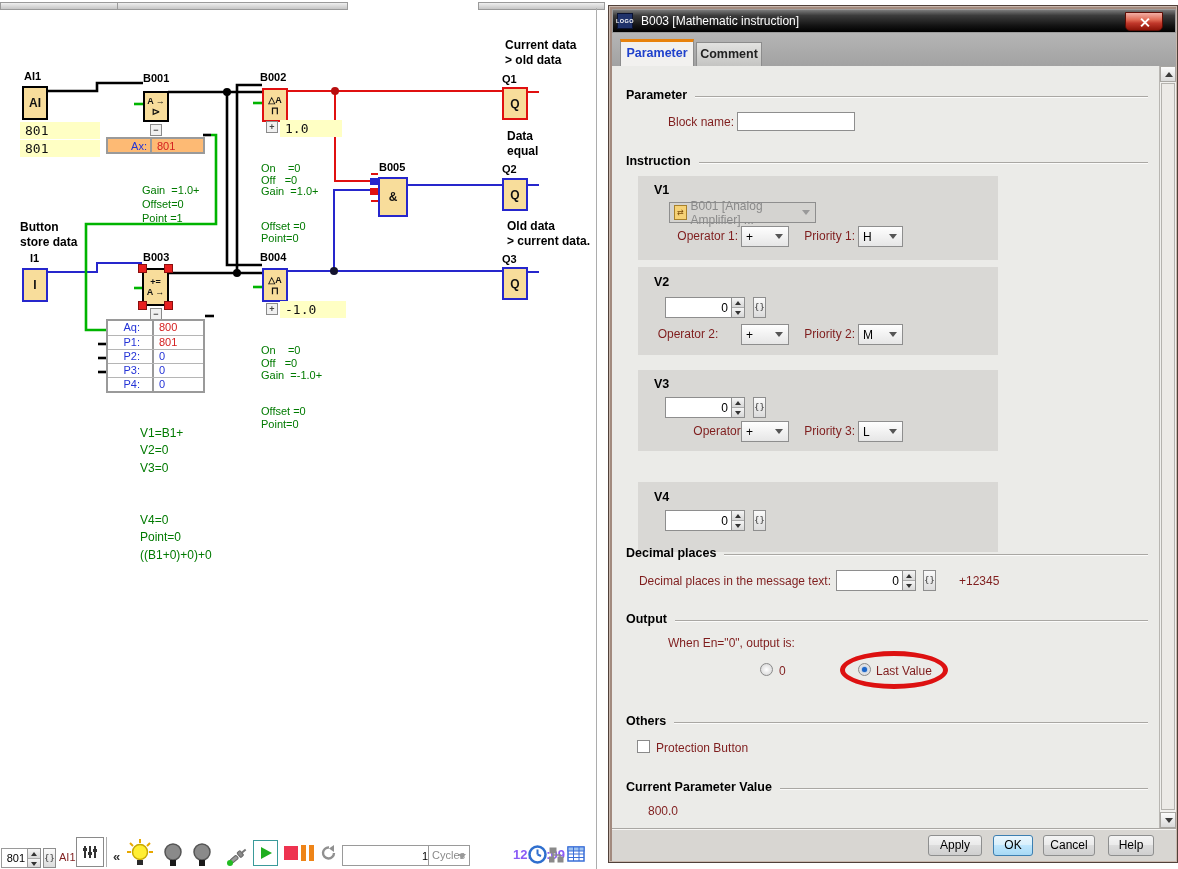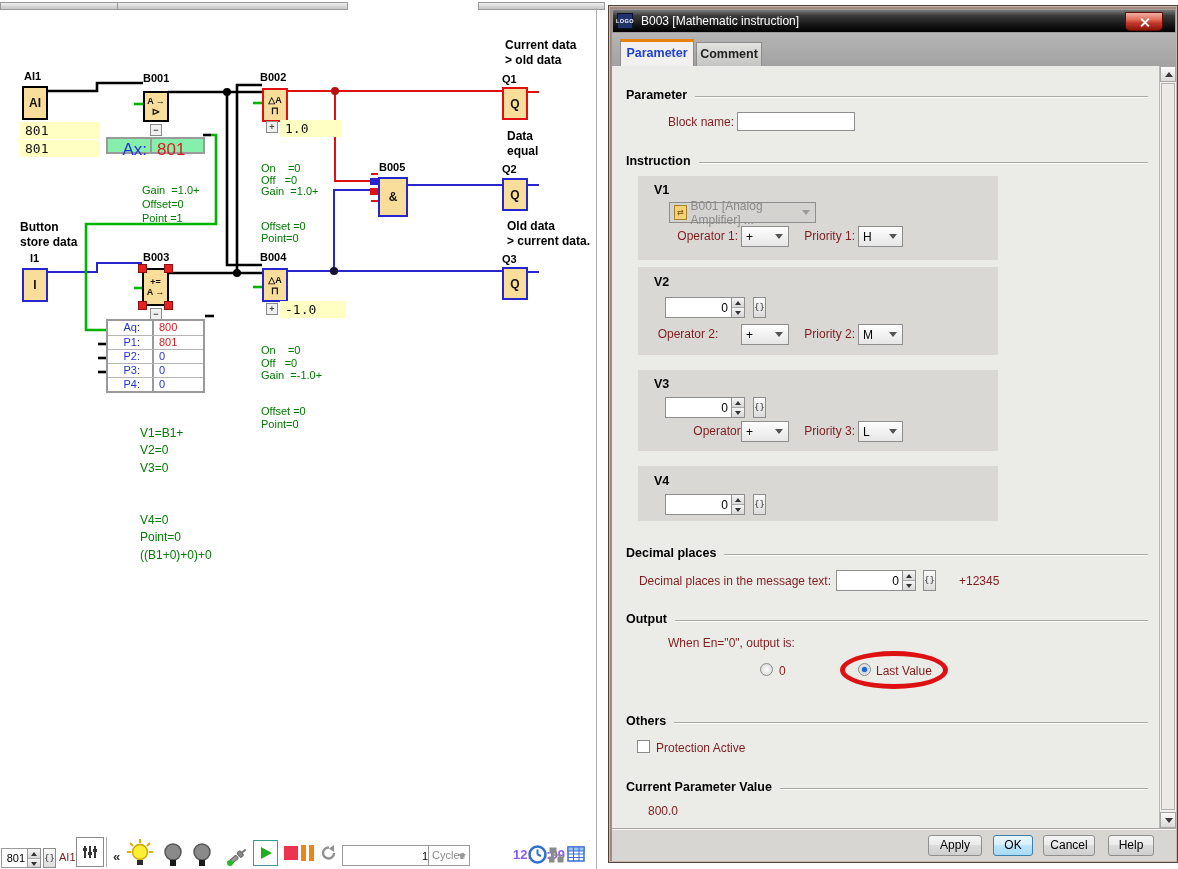--- a/index.html
+++ b/index.html
@@ -21,21 +21,21 @@
   .blk-single { font-size:12px; }
   .blk-label { position:absolute; font:bold 11px "Liberation Sans",sans-serif; color:#000; }
   .caption { position:absolute; font:bold 12px "Liberation Sans",sans-serif; line-height:15px; color:#000; }
   .green-info { position:absolute; color:#007a00; font-size:11px; white-space:pre; }
   .green-info div { white-space:pre; }
   .ytip { position:absolute; background:#ffffc4; font:13px "DejaVu Sans Mono",monospace; color:#111;
           padding:1px 5px 1px 5px; }
   .exp { position:absolute; width:12px; height:12px; border:1px solid #8a8a8a; background:#f0f0f0;
          font:bold 9px "Liberation Sans",sans-serif; color:#444; text-align:center; line-height:10px; }
   .handle { position:absolute; width:9px; height:9px; background:#e82020; border:1.5px solid #8a0f0f; }
-  .pbox { position:absolute; border:2px solid #9a9a9a; background:#86efac; display:flex; font-size:17px; }
+  .pbox { position:absolute; border:2px solid #9a9a9a; background:#fdba74; display:flex; font-size:11px; }
   .pbox .pl { color:#2433d6; text-align:right; padding:1px 3px 0 0; border-right:2px solid #9a9a9a; }
   .pbox .pv { padding:1px 0 0 5px; }
   .val-red { color:#d42020; } .val-blue { color:#2433d6; }
   .ptable { position:absolute; border:2px solid #9a9a9a; background:#fff; }
   .ptable .prow { display:flex; height:14px; font-size:11px; border-top:1px solid #b5b5b5; }
   .ptable .prow:first-child { border-top:none; }
   .ptable .pl { width:46px; color:#2433d6; text-align:right; padding-right:12px; border-right:2px solid #9a9a9a; }
   .ptable .pv { padding-left:5px; }
 
   
@@ -504,21 +504,21 @@
           <span>+</span>
             <span class="carr"></span>
           </div>
         <div class="dlabel" style="left:140px;top:54px;width:77px;text-align:right">Priority 3:</div>
         <div class="combo" style="left:220px;top:51px;width:45px">
           <span>L</span>
             <span class="carr"></span>
           </div>
       </div>
 
-      <div class="vgroup" style="top:400px;height:55px">
+      <div class="vgroup" style="top:416px;height:70px">
         <div class="vtitle" style="top:8px">V4</div>
         <div class="spinner" style="left:27px;top:28px">
           <input class="sval" style="width: 67px;" value="0">
           <div class="spinbtns">
               <div class="sb up"></div>
               <div class="sb dn"></div>
             </div>
         </div>
         <div class="refbtn" style="left:115px;top:28px">{}</div>
       </div>
@@ -547,21 +547,21 @@
       <div class="dlabel" style="left:167px;top:598px">0</div>
       <div class="radio sel" style="left:246px;top:597px"></div>
       <div class="dlabel" style="left:264px;top:598px">Last Value</div>
       <div class="red-ellipse" style="left:228px;top:585px;width:108px;height:38px"></div>
 
       <div class="d-heading" style="top:648px">
         <span>Others</span>
           <span class="rule"></span>
         </div>
       <div class="checkbox" style="left:25px;top:674px"></div>
-      <div class="dlabel" style="left:44px;top:675px">Protection Active</div>
+      <div class="dlabel" style="left:44px;top:675px">Protection Button</div>
 
       <div class="d-heading" style="top:714px">
         <span>Current Parameter Value</span>
           <span class="rule"></span>
         </div>
       <div class="dlabel" style="left:36px;top:738px">800.0</div>
 
       <div class="scrollbar">
         <div class="sarrow up" style="top:0"></div>
         <div class="sthumb"></div>

